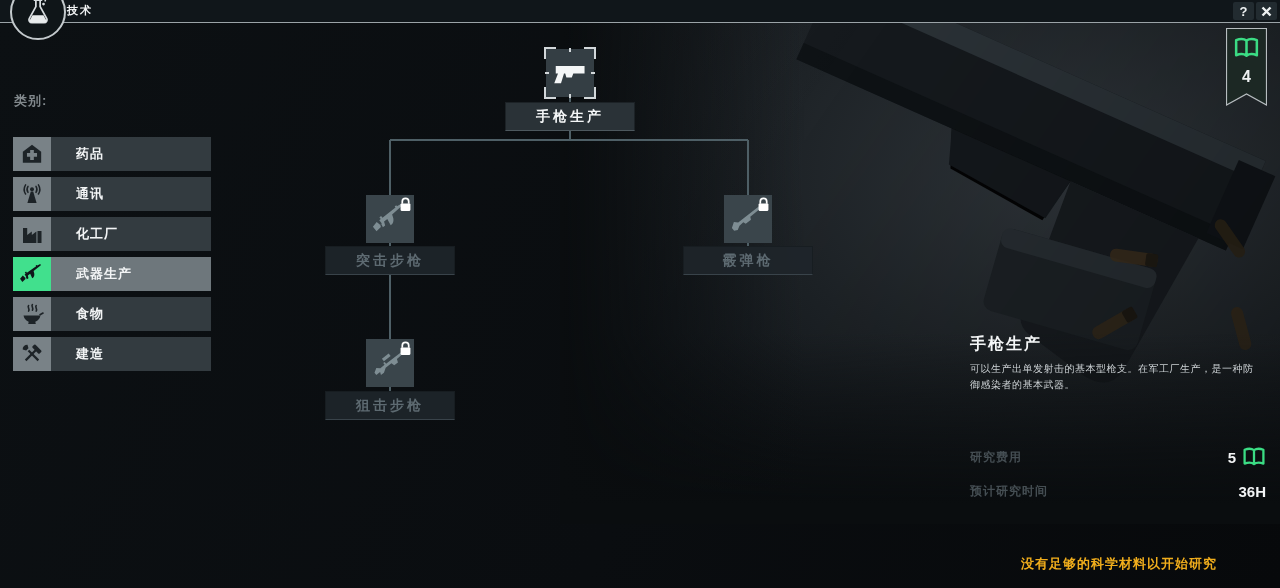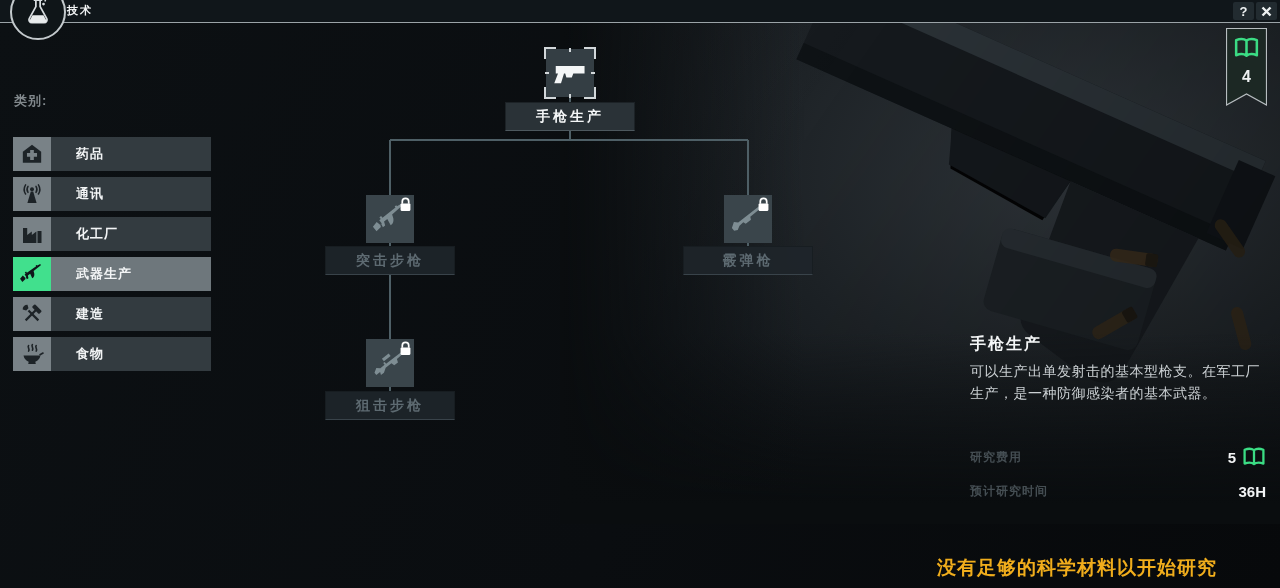--- a/index.html
+++ b/index.html
@@ -64,28 +64,28 @@
   .nbar.locked{background:rgba(30,37,42,0.92);color:#5d6a71;border:1px solid #171d21;border-bottom:1px solid #39434a;}
 
   .sq-pistol{left:546px;top:49px;}   .bar-pistol{left:505px;top:102px;}
   .sq-assault{left:366px;top:195px;} .bar-assault{left:325px;top:246px;}
   .sq-shotgun{left:724px;top:195px;} .bar-shotgun{left:683px;top:246px;}
   .sq-sniper{left:366px;top:339px;}  .bar-sniper{left:325px;top:391px;}
 
   
   .d-title{position:absolute;left:970px;top:334px;color:#f4f6f7;font-size:16px;font-weight:bold;
     letter-spacing:2px;z-index:10;}
-  .d-desc{position:absolute;left:970px;top:361px;width:292px;color:#ccd1d4;font-size:14px;
+  .d-desc{position:absolute;left:970px;top:361px;width:292px;color:#ccd1d4;font-size:10px;
     line-height:1.55;letter-spacing:0.5px;z-index:10;}
   .d-row{position:absolute;left:970px;width:296px;display:flex;align-items:center;z-index:10;}
   .d-row .lbl{color:#454e53;font-size:12px;font-weight:bold;letter-spacing:1px;flex:1;}
   .d-row .val{color:#f2f4f5;font-size:15px;font-weight:bold;display:flex;align-items:center;gap:6px;}
   .d-row.cost{top:447px;}
   .d-row.time{top:483px;align-items:center;}
-  .warning{position:absolute;right:63px;top:555px;color:#f0ad1c;font-size:19px;font-weight:bold;
+  .warning{position:absolute;right:63px;top:555px;color:#f0ad1c;font-size:13px;font-weight:bold;
     letter-spacing:1px;z-index:10;}
 </style>
 </head>
 <body>
 
 <div class="screen">
 
   <div class="photo">
     <svg style="left:180px;top:-30px;" width="560" height="420" viewBox="0 0 560 420">
       <g transform="rotate(24 280 180)">
@@ -192,43 +192,43 @@
               <path d="M0.5 9.2 L4.2 8.3 L4.8 11 L6.2 11 L6.2 8.4 L7.4 8.4 L7.4 7 L8.8 7 L8.8 8.4 L19.2 8.4 L19.2 7.6 L20.4 7.6 L20.4 8.4 L23.6 8.8 L23.4 10 L14.8 10.6 L14.2 12.2 C13.4 14.8 11 15.8 9.9 15.4 L10.7 10.9 L8.1 10.9 L7.1 13.3 L5.3 13.3 L5.7 11.1 L4.9 11.1 L4.4 12.4 L0.5 12.9 Z" fill="#10151a"></path>
             </g>
           </svg>
       </div>
       <div class="slabel">武器生产</div>
     </div>
 
     <div class="srow">
       <div class="sicon">
         <svg width="24" height="24" viewBox="0 0 24 24">
+            <path d="M3.5 13.5 h17 a8.5 8.5 0 0 1 -5.2 6.2 l0.5 2.3 h-7.6 l0.5 -2.3 a8.5 8.5 0 0 1 -5.2 -6.2 Z" fill="currentColor"></path>
+            <path d="M19.5 13 l4 -2.2" stroke="currentColor" stroke-width="1.6"></path>
+            <path d="M8.6 3.5 c-1.6 2 1.6 3.2 0 5.6 M12.4 2.6 c-1.6 2 1.6 3.2 0 5.6 M16.2 3.5 c-1.6 2 1.6 3.2 0 5.6" stroke="currentColor" stroke-width="1.6" fill="none" stroke-linecap="round"></path>
+          </svg>
+      </div>
+      <div class="slabel">食物</div>
+    </div>
+
+    <div class="srow">
+      <div class="sicon">
+        <svg width="24" height="24" viewBox="0 0 24 24">
             <g transform="rotate(45 12 12)">
               <rect x="10.9" y="5" width="2.2" height="16" fill="currentColor"></rect>
               <rect x="7" y="3" width="10" height="4.2" rx="1" fill="currentColor"></rect>
             </g>
             <g transform="rotate(-45 12 12)">
               <rect x="10.9" y="7" width="2.2" height="14" fill="currentColor"></rect>
               <path d="M8.6 2.2 a4.6 4.6 0 0 1 6.8 0 L13.6 5.4 h-3.2 Z" fill="currentColor"></path>
             </g>
           </svg>
       </div>
       <div class="slabel">建造</div>
     </div>
-
-    <div class="srow">
-      <div class="sicon">
-        <svg width="24" height="24" viewBox="0 0 24 24">
-            <path d="M3.5 13.5 h17 a8.5 8.5 0 0 1 -5.2 6.2 l0.5 2.3 h-7.6 l0.5 -2.3 a8.5 8.5 0 0 1 -5.2 -6.2 Z" fill="currentColor"></path>
-            <path d="M19.5 13 l4 -2.2" stroke="currentColor" stroke-width="1.6"></path>
-            <path d="M8.6 3.5 c-1.6 2 1.6 3.2 0 5.6 M12.4 2.6 c-1.6 2 1.6 3.2 0 5.6 M16.2 3.5 c-1.6 2 1.6 3.2 0 5.6" stroke="currentColor" stroke-width="1.6" fill="none" stroke-linecap="round"></path>
-          </svg>
-      </div>
-      <div class="slabel">食物</div>
-    </div>
   </nav>
 
   <svg class="connectors" width="800" height="450" viewBox="0 0 800 450">
     <g stroke="#4e5f66" stroke-width="2" fill="none">
       <path d="M570 97 V102"></path>
       <path d="M570 131 V140 M390 140 H748 M390 140 V195 M748 140 V195"></path>
       <path d="M390 243 V246 M748 243 V246"></path>
       <path d="M390 275 V339 M390 387 V391"></path>
     </g>
   </svg>

